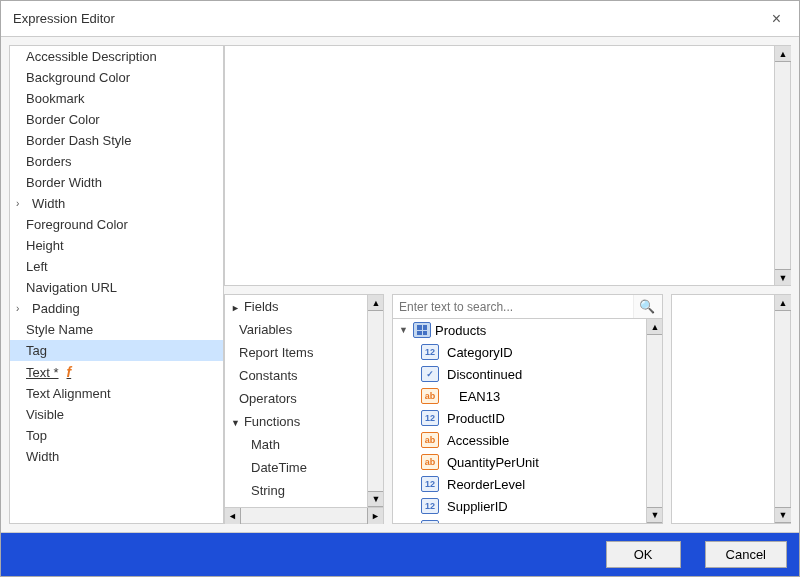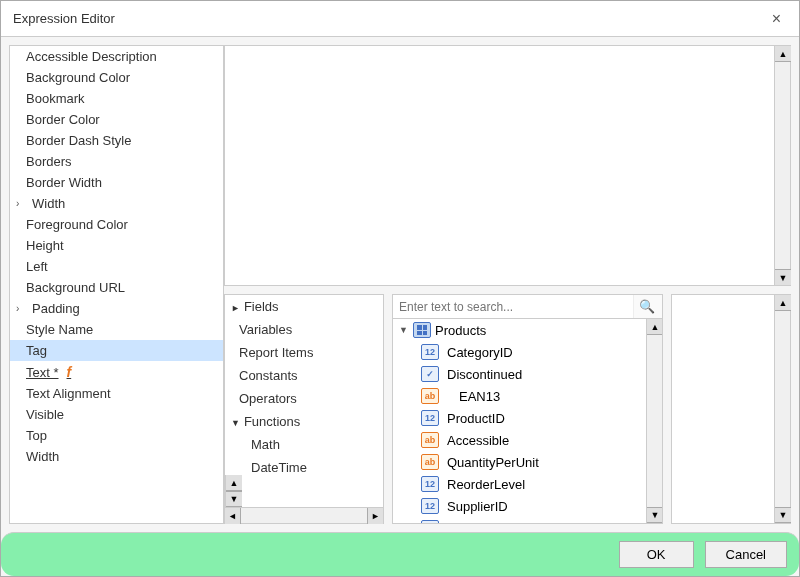--- a/index.html
+++ b/index.html
@@ -214,24 +214,23 @@
       width: 120px;
       flex-shrink: 0;
       background: #fff;
       border: 1px solid #ccc;
     }
     .dialog-footer {
       padding: 8px 12px;
       display: flex;
       align-items: center;
       justify-content: flex-end;
-      gap: 11px;
+      gap: 24px;
       border-top: 1px solid #ccc;
-      background: #86efac;
-      border-radius: 13px;
+      background: #1d4ed8;
     }
     .footer-btn {
       padding: 5px 20px;
       border: 1px solid #aaa;
       background: #f0f0f0;
       cursor: pointer;
       font-size: 13px;
       min-width: 75px;
       text-align: center;
     }
@@ -255,21 +254,21 @@
       cursor: pointer;
       font-size: 9px;
       flex-shrink: 0;
     }
     .vscroll-track {
       flex: 1;
       background: #f0f0f0;
     }
     .fields-panel-inner {
       display: flex;
-      flex-direction: column;
+      flex-direction: row;
       flex: 1;
       overflow: hidden;
     }
     .hscroll {
       height: 16px;
       display: flex;
       flex-direction: row;
       border-top: 1px solid #ccc;
       background: #f0f0f0;
     }
@@ -338,21 +337,21 @@
         <div class="left-panel-item" style="padding-left: 16px;">
           <span>Foreground Color</span>
         </div>
         <div class="left-panel-item" style="padding-left: 16px;">
           <span>Height</span>
         </div>
         <div class="left-panel-item" style="padding-left: 16px;">
           <span>Left</span>
         </div>
         <div class="left-panel-item" style="padding-left: 16px;">
-          <span>Background URL</span>
+          <span>Navigation URL</span>
         </div>
         <div class="left-panel-item has-arrow" style="padding-left: 6px;">
           <span class="arrow-icon">›</span>
           <span>Padding</span>
         </div>
         <div class="left-panel-item" style="padding-left: 16px;">
           <span>Style Name</span>
         </div>
         <div class="left-panel-item selected" style="padding-left: 16px;">
           <span>Tag</span>

